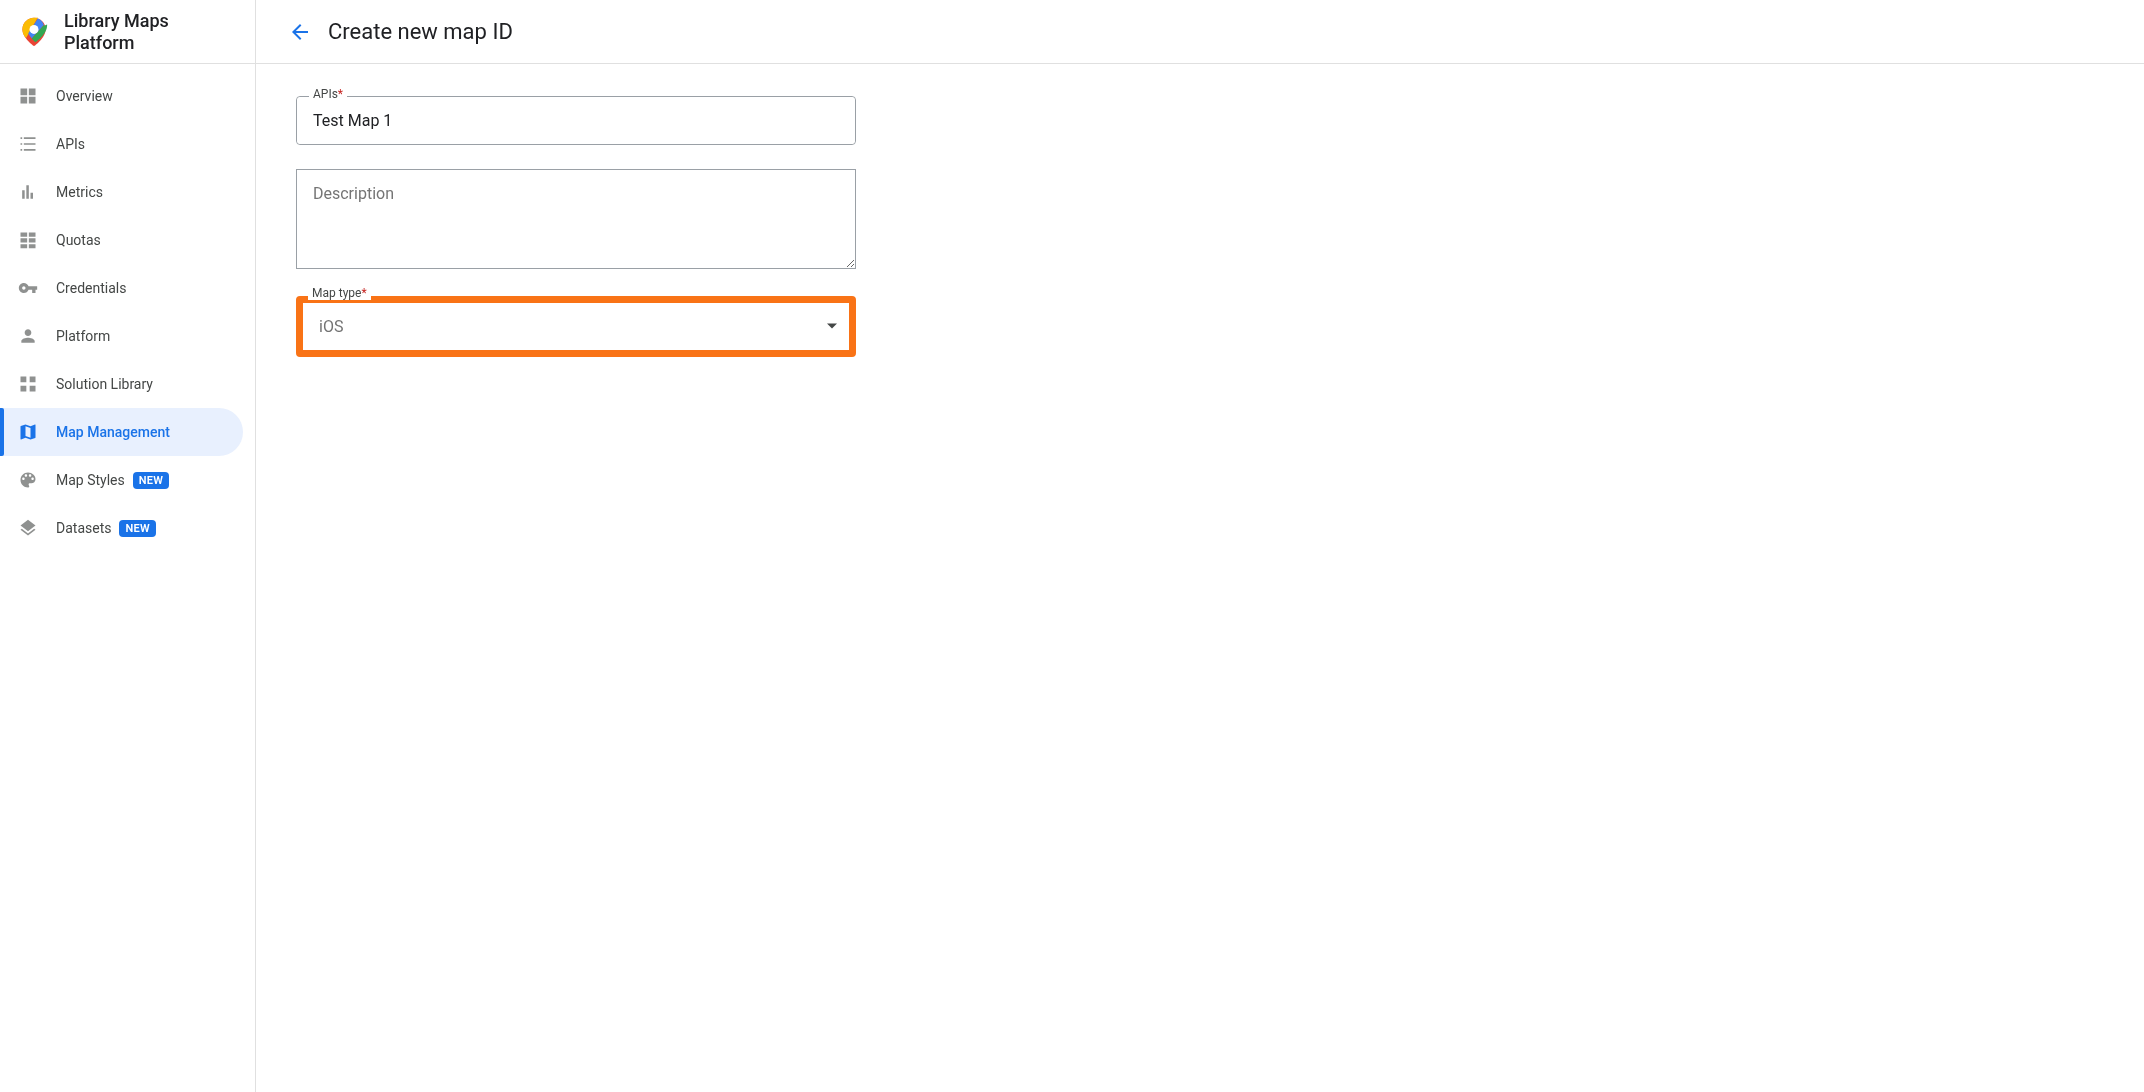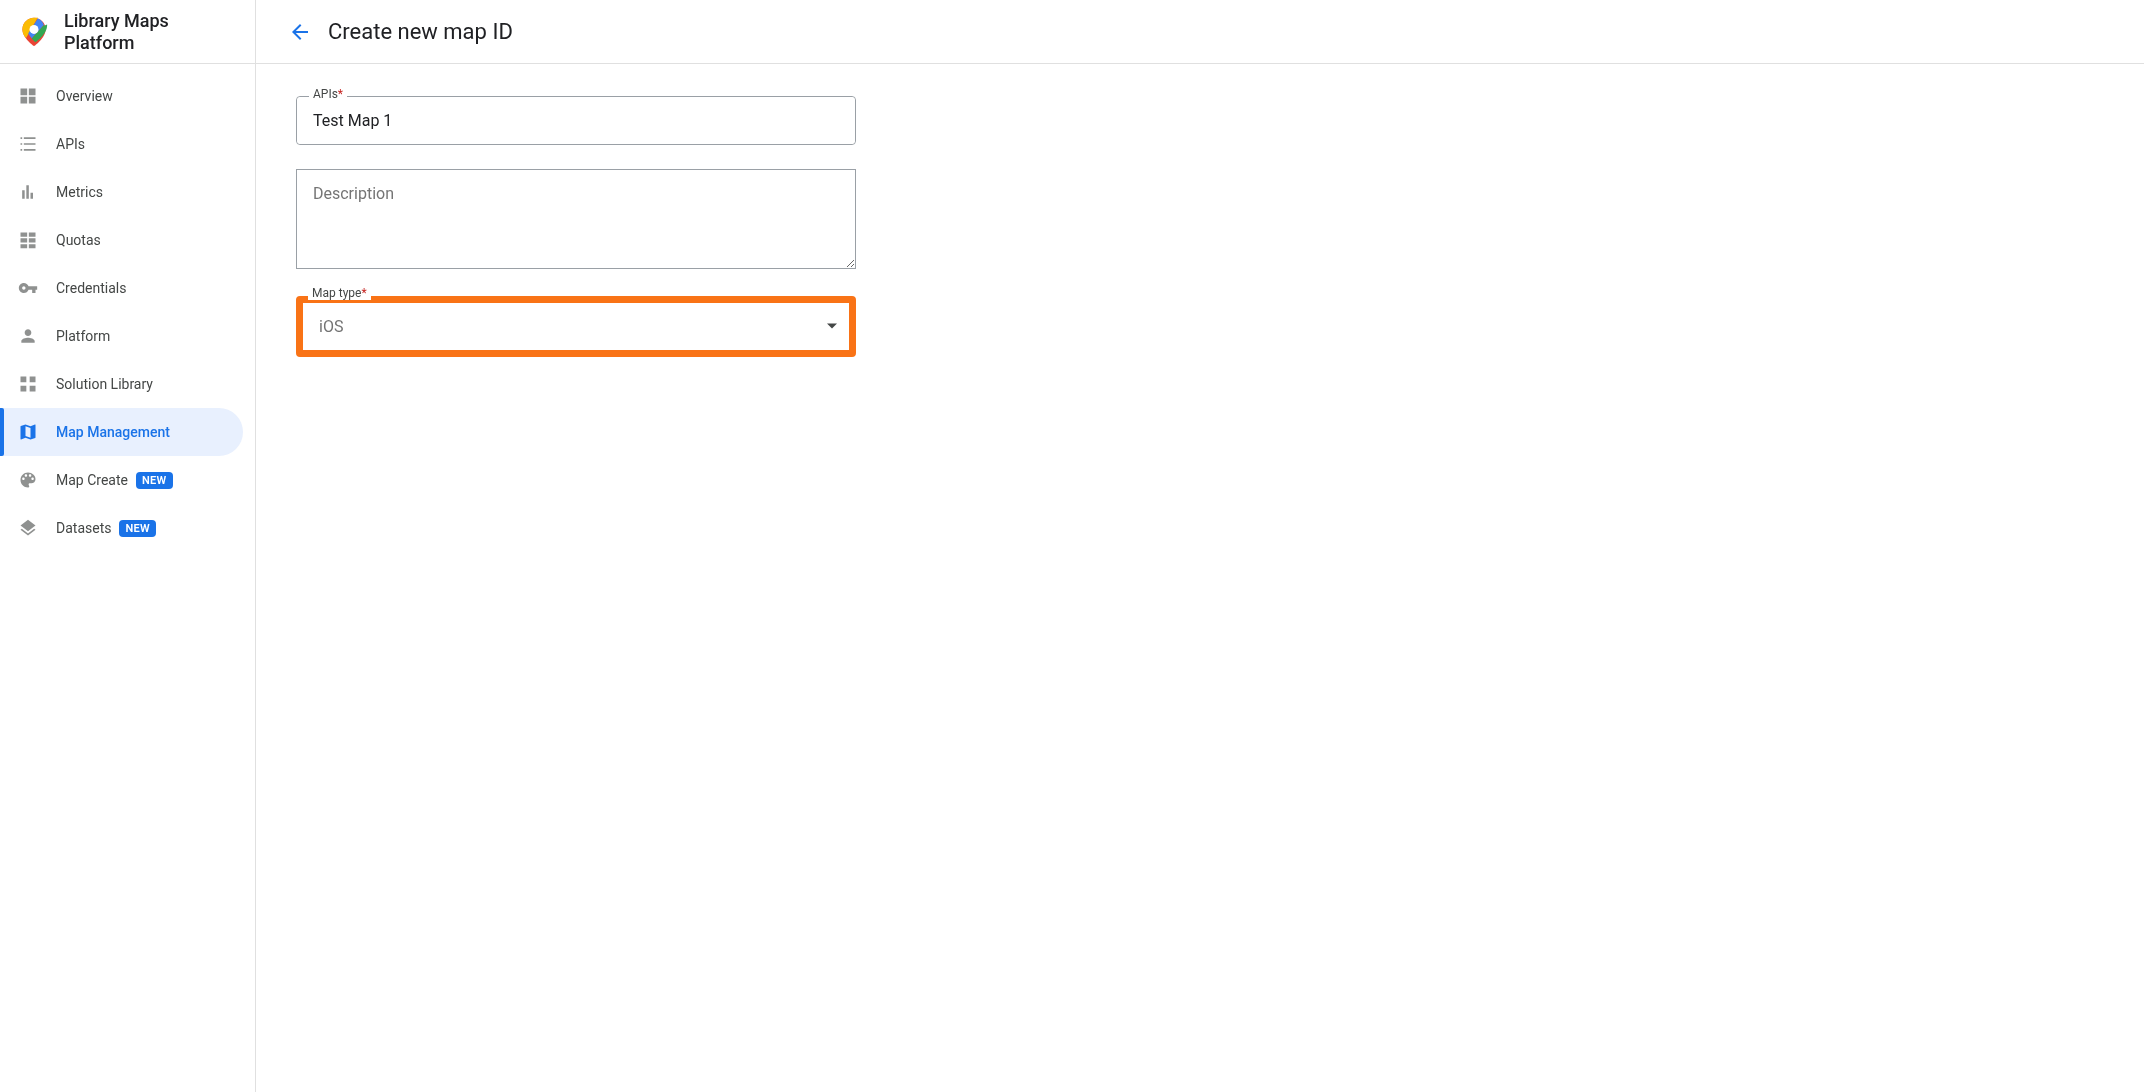--- a/index.html
+++ b/index.html
@@ -344,21 +344,21 @@
       </div>
       <span class="nav-label">Map Management</span>
     </div>
 
     <div class="nav-item">
       <div class="nav-icon">
         <svg viewBox="0 0 24 24">
             <path d="M12 3c-4.97 0-9 4.03-9 9s4.03 9 9 9c.83 0 1.5-.67 1.5-1.5 0-.39-.15-.74-.39-1.01-.23-.26-.38-.61-.38-.99 0-.83.67-1.5 1.5-1.5H16c2.76 0 5-2.24 5-5 0-4.42-4.03-8-9-8zm-5.5 9c-.83 0-1.5-.67-1.5-1.5S5.67 9 6.5 9 8 9.67 8 10.5 7.33 12 6.5 12zm3-4C8.67 8 8 7.33 8 6.5S8.67 5 9.5 5s1.5.67 1.5 1.5S10.33 8 9.5 8zm5 0c-.83 0-1.5-.67-1.5-1.5S13.67 5 14.5 5s1.5.67 1.5 1.5S15.33 8 14.5 8zm3 4c-.83 0-1.5-.67-1.5-1.5S16.67 9 17.5 9s1.5.67 1.5 1.5S18.33 12 17.5 12z" opacity="0.6"></path>
           </svg>
       </div>
-      <span class="nav-label">Map Create</span>
+      <span class="nav-label">Map Styles</span>
       <span class="new-badge">NEW</span>
     </div>
 
     <div class="nav-item">
       <div class="nav-icon">
         <svg viewBox="0 0 24 24">
             <path d="M11.99 18.54l-7.37-5.73L3 14.07l9 7 9-7-1.63-1.27-7.38 5.74zM12 16l7.36-5.73L21 9l-9-7-9 7 1.63 1.27L12 16z" opacity="0.6"></path>
           </svg>
       </div>
       <span class="nav-label">Datasets</span>

